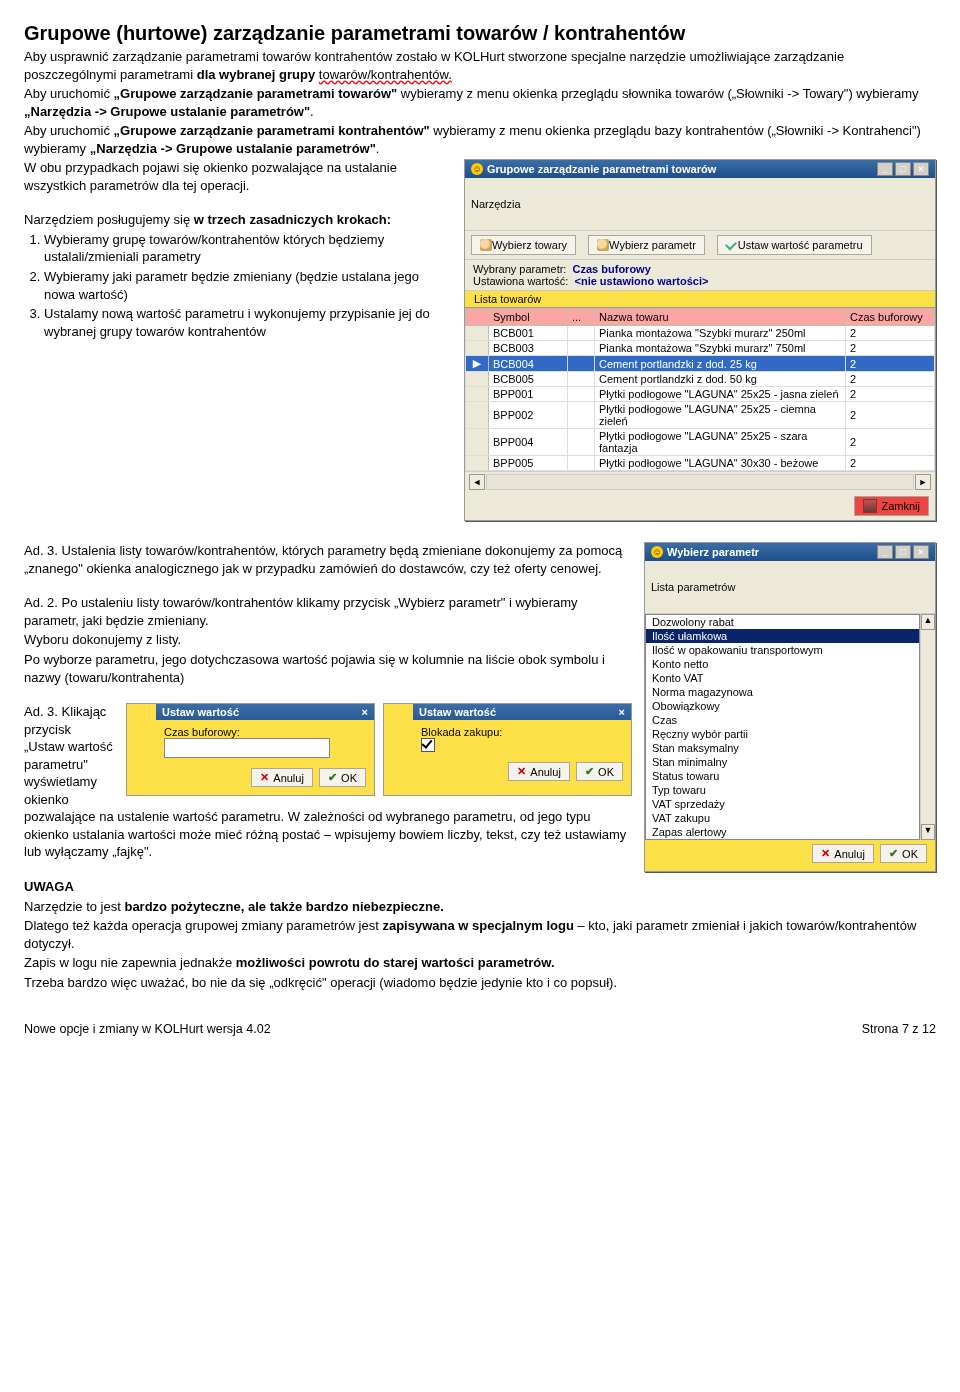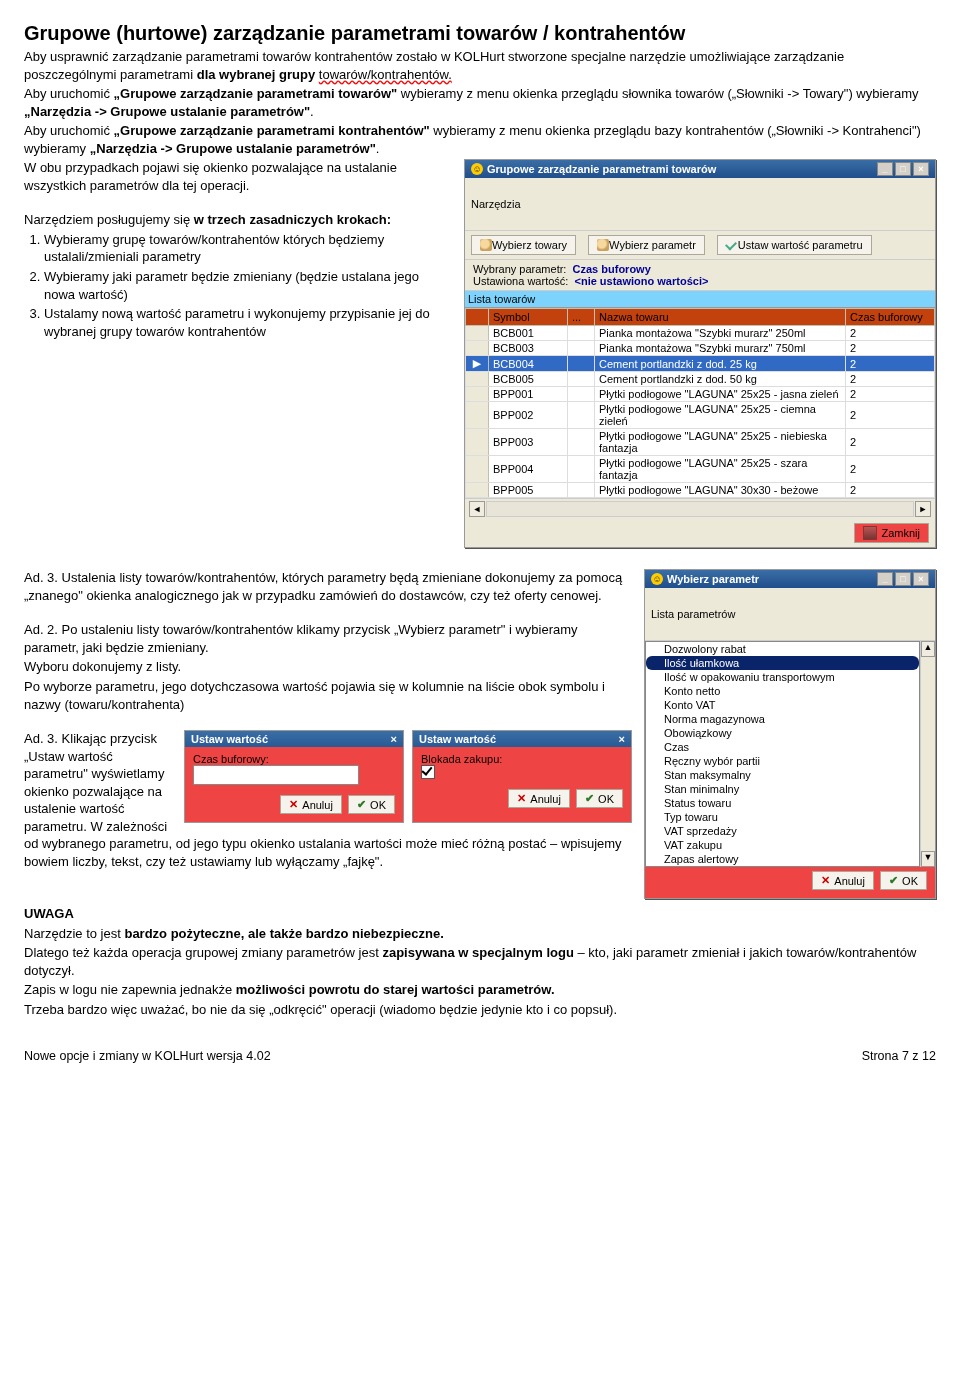--- a/index.html
+++ b/index.html
@@ -53,45 +53,45 @@
   }
   .tool-btn .ico {
     width: 12px; height: 12px; display: inline-block;
   }
   .ic-hand { background: radial-gradient(circle at 40% 40%, #f7d9a0 40%, #caa15a 60%); border-radius: 2px; }
   .ic-hand2 { background: radial-gradient(circle at 40% 40%, #f7d9a0 40%, #caa15a 60%); border-radius: 2px; }
   .ic-check { border-left: 2px solid #4a8; border-bottom: 2px solid #4a8; width: 8px; height: 5px; transform: rotate(-45deg); margin-top: 2px; }
   .param-lines { padding: 3px 8px; font-size: 11px; }
   .param-lines .lbl { color: #000; }
   .param-lines .blue { color: #000099; font-weight: bold; }
-  .grid-head { background: #7dd3fc; border-top: 1px solid #ccc; border-bottom: 1px solid #999; padding: 2px 3px; }
+  .grid-head { background: #fde047; border-top: 1px solid #ccc; border-bottom: 1px solid #999; padding: 2px 9px; }
   table.grid { border-collapse: collapse; width: 100%; background: #fff; font-size: 11px; }
-  table.grid th { background: #c2410c; border: 1px solid #c0c0b0; padding: 2px 4px; text-align: left; font-weight: normal; }
+  table.grid th { background: #fca5a5; border: 1px solid #c0c0b0; padding: 2px 4px; text-align: left; font-weight: normal; }
   table.grid td { border: 1px solid #ddd; padding: 1px 4px; }
   table.grid tr.selected td { background: #316ac5; color: #fff; }
   table.grid td.mark { width: 14px; text-align: center; color: #333; background: #ece9d8; border-right: 1px solid #c0c0b0; }
   .grid-footer { padding: 4px 6px; display: flex; justify-content: flex-end; }
   .btn-close { border: 1px solid #aca899; background: #ef4444; padding: 2px 8px; display: flex; align-items: center; gap: 4px; }
   .btn-close .icx { width: 12px; height: 12px; background: linear-gradient(#b55, #733); border: 1px solid #833; }
   .scroll-h { display:flex; padding:2px 4px; background:#ece9d8; border-top:1px solid #ccc; }
   .scroll-h .arrow { width:14px; height:14px; border:1px solid #999; background:#f0ede0; display:flex; align-items:center; justify-content:center; font-size:9px; }
   .scroll-h .track { flex:1; background:#e8e4d8; margin:0 1px; border:1px solid #ccc; height:14px; }
 
   .float-right { float: right; margin-left: 12px; margin-bottom: 6px; }
   .clear { clear: both; }
 
   
   .listbox { background:#fff; border:1px solid #888; }
-  .listbox .row { padding:1px 18px; font-size:11px;border-radius:6px; }
+  .listbox .row { padding:1px 6px; font-size:11px; }
   .listbox .row.sel { background:#0a246a; color:#fff; }
   .lb-scroll { background:#ece9d8; width:14px; border-left:1px solid #ccc; }
 
   
   .dlg-row { display: flex; gap: 8px; }
-  .dlg { border:1px solid #999; background:#ef4444; }
+  .dlg { border:1px solid #999; background:#fde047;padding-left:29px; }
   .dlg .bar { background: linear-gradient(#3a6ea5, #2a5a95); color:#fff; font-weight:bold; font-size:11px; padding:2px 6px; display:flex; justify-content:space-between; }
   .dlg .body { padding:6px 8px; font-size:11px; }
   .dlg input[type=text] { width:160px; border:1px solid #888; background:#fff; height:16px; }
   .dlg .chk { width:12px; height:12px; border:1px solid #555; background:#fff; display:inline-block; vertical-align:middle; position:relative; }
   .dlg .chk.checked:after { content:""; position:absolute; left:2px; top:-1px; width:4px; height:8px; border-right:2px solid #000; border-bottom:2px solid #000; transform:rotate(40deg); }
   .dlg .btns { display:flex; justify-content:flex-end; gap:6px; padding:4px 8px 8px; }
   .dlg .btns .btn { border:1px solid #aca899; background:#f5f3eb; padding:2px 8px; display:flex; align-items:center; gap:4px; font-size:11px; }
   .redx { color:#c00; font-weight:bold; }
   .greenchk { color:#2a7a2a; font-weight:bold; }
 
@@ -194,27 +194,20 @@
           <td>BPP001</td>
           <td></td>
           <td>Płytki podłogowe "LAGUNA" 25x25 - jasna zieleń</td>
           <td>2</td>
         </tr>
         <tr>
           <td class="mark"></td>
           <td>BPP002</td>
           <td></td>
           <td>Płytki podłogowe "LAGUNA" 25x25 - ciemna zieleń</td>
-          <td>2</td>
-        </tr>
-        <tr>
-          <td class="mark"></td>
-          <td>BPP003</td>
-          <td></td>
-          <td>Płytki podłogowe "LAGUNA" 25x25 - niebieska fantazja</td>
           <td>2</td>
         </tr>
         <tr>
           <td class="mark"></td>
           <td>BPP004</td>
           <td></td>
           <td>Płytki podłogowe "LAGUNA" 25x25 - szara fantazja</td>
           <td>2</td>
         </tr>
         <tr>

